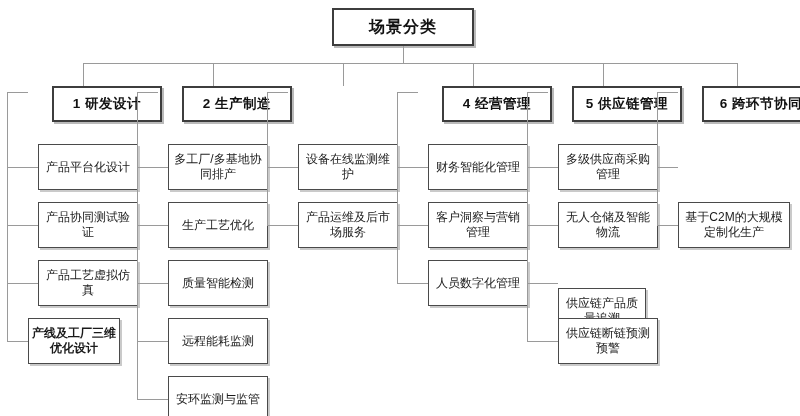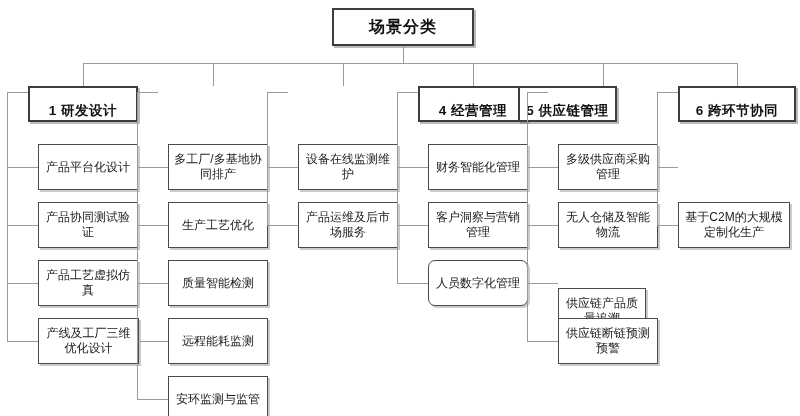--- a/index.html
+++ b/index.html
@@ -28,24 +28,25 @@
     letter-spacing:1px;
   }
 
   
   .hdr-box{
     position:absolute;
     box-sizing:border-box;
     background:#ffffff;
     border:2px solid #3d3d3d;
     box-shadow:2px 2px 0 rgba(130,130,130,.55);
-    display:flex;align-items:flex-end;justify-content:center;
+    display:flex;align-items:center;justify-content:center;
     font-size:13.5px;font-weight:bold;color:#111;
     letter-spacing:.5px;
     white-space:nowrap;
+    margin-left:24px;
   }
 
   
   .leaf-box{
     position:absolute;
     box-sizing:border-box;
     background:#ffffff;
     border:1.5px solid #4a4a4a;
     box-shadow:2px 2px 0 rgba(150,150,150,.5);
     display:flex;align-items:center;justify-content:center;
@@ -76,24 +77,27 @@
     </div>
     <div class="ln h" style="left: 7px; top: 225px; width: 31px;"></div>
     <div class="leaf-box" style="left: 38px; top: 202px; width: 100px; height: 46px; text-align: center;">
       <span>产品协同测试验证</span>
     </div>
     <div class="ln h" style="left: 7px; top: 283px; width: 31px;"></div>
     <div class="leaf-box" style="left: 38px; top: 260px; width: 100px; height: 46px;">
       <span>产品工艺虚拟仿真</span>
     </div>
     <div class="ln h" style="left: 7px; top: 341px; width: 31px;"></div>
-    <div class="leaf-box" style="left: 38px; top: 318px; width: 101px; height: 46px;">
+    <div class="leaf-box" style="left: 28px; top: 318px; width: 92px; height: 46px; font-weight: bold;">
       <span>产线及工厂三维优化设计</span>
     </div>
     <div class="ln v" style="left: 213px; top: 63px; height: 23px;"></div>
+    <div class="hdr-box" style="left: 158px; top: 86px; width: 110px; height: 36px;">
+      <span>2 生产制造</span>
+    </div>
     <div class="ln v" style="left: 137px; top: 92px; height: 307px;"></div>
     <div class="ln h" style="left: 137px; top: 92px; width: 21px;"></div>
     <div class="ln h" style="left: 137px; top: 167px; width: 31px;"></div>
     <div class="leaf-box" style="left: 168px; top: 144px; width: 100px; height: 46px;">
       <span>多工厂/多基地协同排产</span>
     </div>
     <div class="ln h" style="left: 137px; top: 225px; width: 31px;"></div>
     <div class="leaf-box" style="left: 168px; top: 202px; width: 100px; height: 46px;">
       <span>生产工艺优化</span>
     </div>
@@ -128,25 +132,25 @@
     <div class="ln h" style="left: 397px; top: 92px; width: 21px;"></div>
     <div class="ln h" style="left: 397px; top: 167px; width: 31px;"></div>
     <div class="leaf-box" style="left: 428px; top: 144px; width: 100px; height: 46px;">
       <span>财务智能化管理</span>
     </div>
     <div class="ln h" style="left: 397px; top: 225px; width: 31px;"></div>
     <div class="leaf-box" style="left: 428px; top: 202px; width: 100px; height: 46px;">
       <span>客户洞察与营销管理</span>
     </div>
     <div class="ln h" style="left: 397px; top: 283px; width: 31px;"></div>
-    <div class="leaf-box" style="left: 428px; top: 260px; width: 100px; height: 46px; border-radius: 7px;">
+    <div class="leaf-box" style="left: 428px; top: 260px; width: 100px; height: 46px;">
       <span>人员数字化管理</span>
     </div>
     <div class="ln v" style="left: 603px; top: 63px; height: 23px;"></div>
-    <div class="hdr-box" style="left: 518px; top: 86px; width: 99px; height: 36px;">
+    <div class="hdr-box" style="left: 548px; top: 86px; width: 110px; height: 36px;">
       <span>5 供应链管理</span>
     </div>
     <div class="ln v" style="left: 527px; top: 92px; height: 249px;"></div>
     <div class="ln h" style="left: 527px; top: 92px; width: 21px;"></div>
     <div class="ln h" style="left: 527px; top: 167px; width: 31px;"></div>
     <div class="leaf-box" style="left: 558px; top: 144px; width: 100px; height: 46px;">
       <span>多级供应商采购管理</span>
     </div>
     <div class="ln h" style="left: 527px; top: 225px; width: 31px;"></div>
     <div class="leaf-box" style="left: 558px; top: 202px; width: 100px; height: 46px;">

